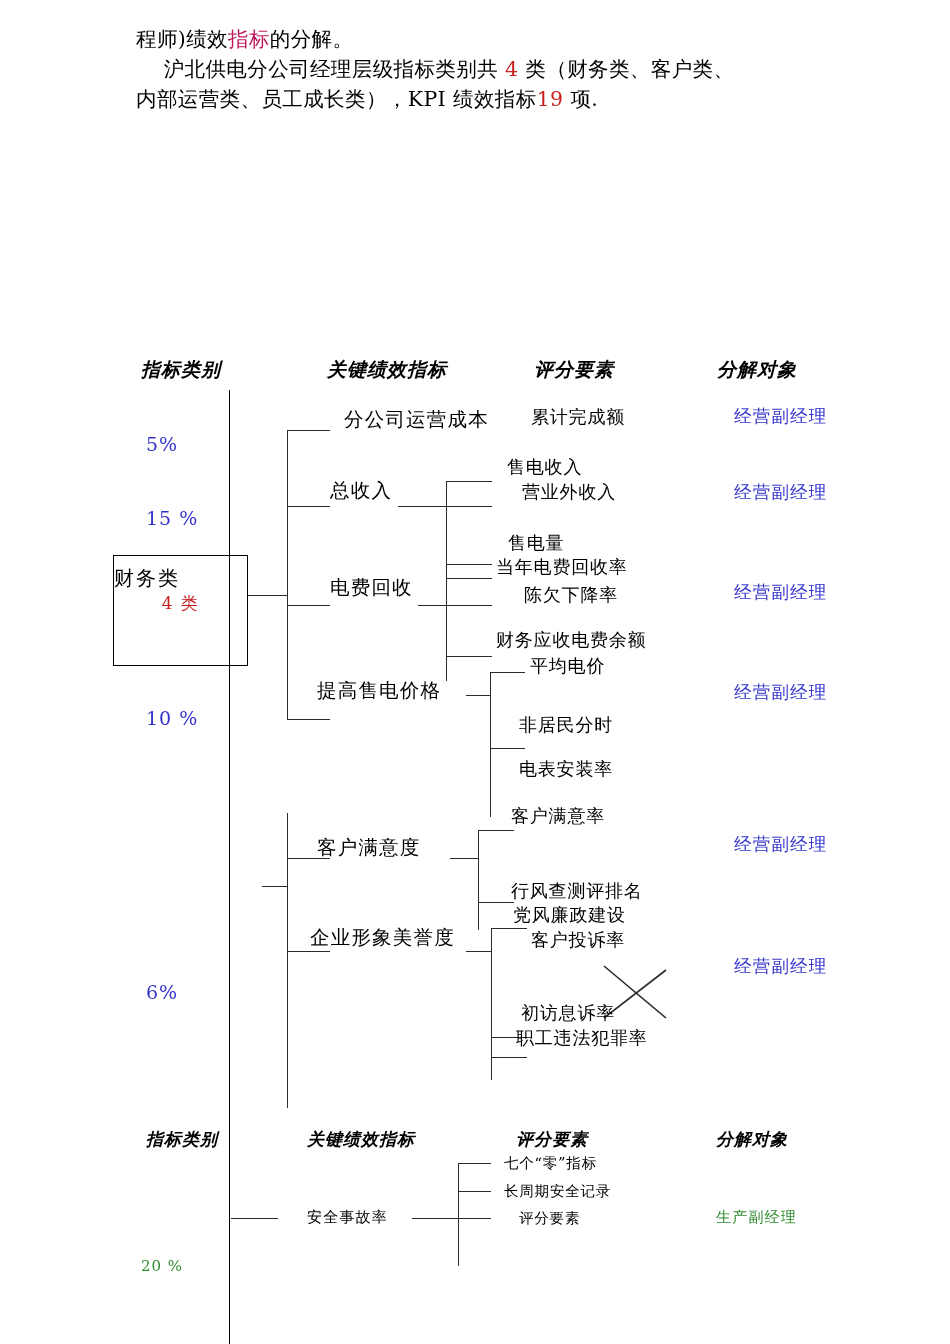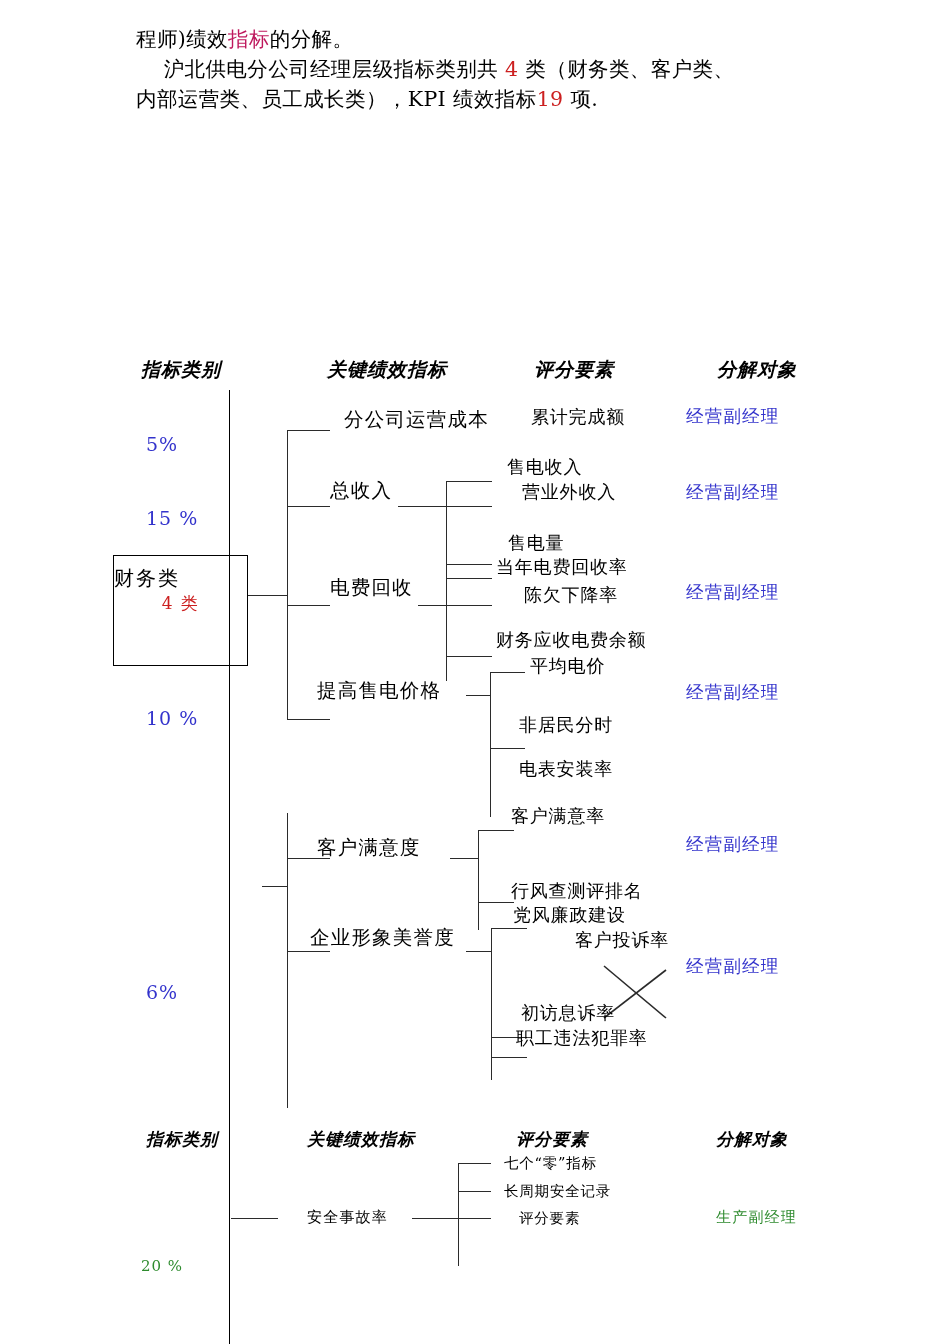--- a/index.html
+++ b/index.html
@@ -51,21 +51,21 @@
     font-size: 19px;
     letter-spacing: 1px;
   }
   .colhead-sm {
     font-size: 17px;
   }
 
   
   .kpi      { font-size: 19.5px; letter-spacing: 1.2px; }
   .elem     { font-size: 18px;   letter-spacing: 0.8px; }
-  .owner    { font-size: 17.5px; letter-spacing: 1.2px; color: #3333cc; }
+  .owner    { font-size: 17.5px; letter-spacing: 1.2px; color: #3333cc; margin-left: 48px; }
   .owner-g  { font-size: 15px;   letter-spacing: 1.2px; color: #2e8b2e; }
   .pct      { font-size: 19px;   color: #3333cc; letter-spacing: 1px; }
   .pct-g    { font-size: 15px;   color: #2e8b2e; letter-spacing: 1px; }
   .elem-sm  { font-size: 14.5px; letter-spacing: 0.8px; }
   .kpi-sm   { font-size: 15px;   letter-spacing: 1.2px; }
 
   
   .catbox {
     position: absolute;
     border: 1.3px solid #000000;
@@ -207,21 +207,21 @@
   <div class="lbl elem" style="left:508px; top:534px;">售电量</div>
   <div class="lbl elem" style="left:496px; top:558px;">当年电费回收率</div>
   <div class="lbl elem" style="left:524px; top:586px;">陈欠下降率</div>
   <div class="lbl elem" style="left:496px; top:631px;">财务应收电费余额</div>
   <div class="lbl elem" style="left:530px; top:657px;">平均电价</div>
   <div class="lbl elem" style="left:519px; top:716px;">非居民分时</div>
   <div class="lbl elem" style="left:519px; top:760px;">电表安装率</div>
   <div class="lbl elem" style="left:511px; top:807px;">客户满意率</div>
   <div class="lbl elem" style="left:511px; top:882px;">行风查测评排名</div>
   <div class="lbl elem" style="left:513px; top:906px;">党风廉政建设</div>
-  <div class="lbl elem" style="left:531px; top:931px;margin-left:44px;">客户投诉率</div>
+  <div class="lbl elem" style="left:531px; top:931px;">客户投诉率</div>
   <div class="lbl elem" style="left:521px; top:1004px;">初访息诉率</div>
   <div class="lbl elem" style="left:516px; top:1029px;">职工违法犯罪率</div>
 
   <div class="lbl owner" style="left:686px; top:408px;">经营副经理</div>
   <div class="lbl owner" style="left:686px; top:484px;">经营副经理</div>
   <div class="lbl owner" style="left:686px; top:584px;">经营副经理</div>
   <div class="lbl owner" style="left:686px; top:684px;">经营副经理</div>
   <div class="lbl owner" style="left:686px; top:836px;">经营副经理</div>
   <div class="lbl owner" style="left:686px; top:958px;">经营副经理</div>
 

